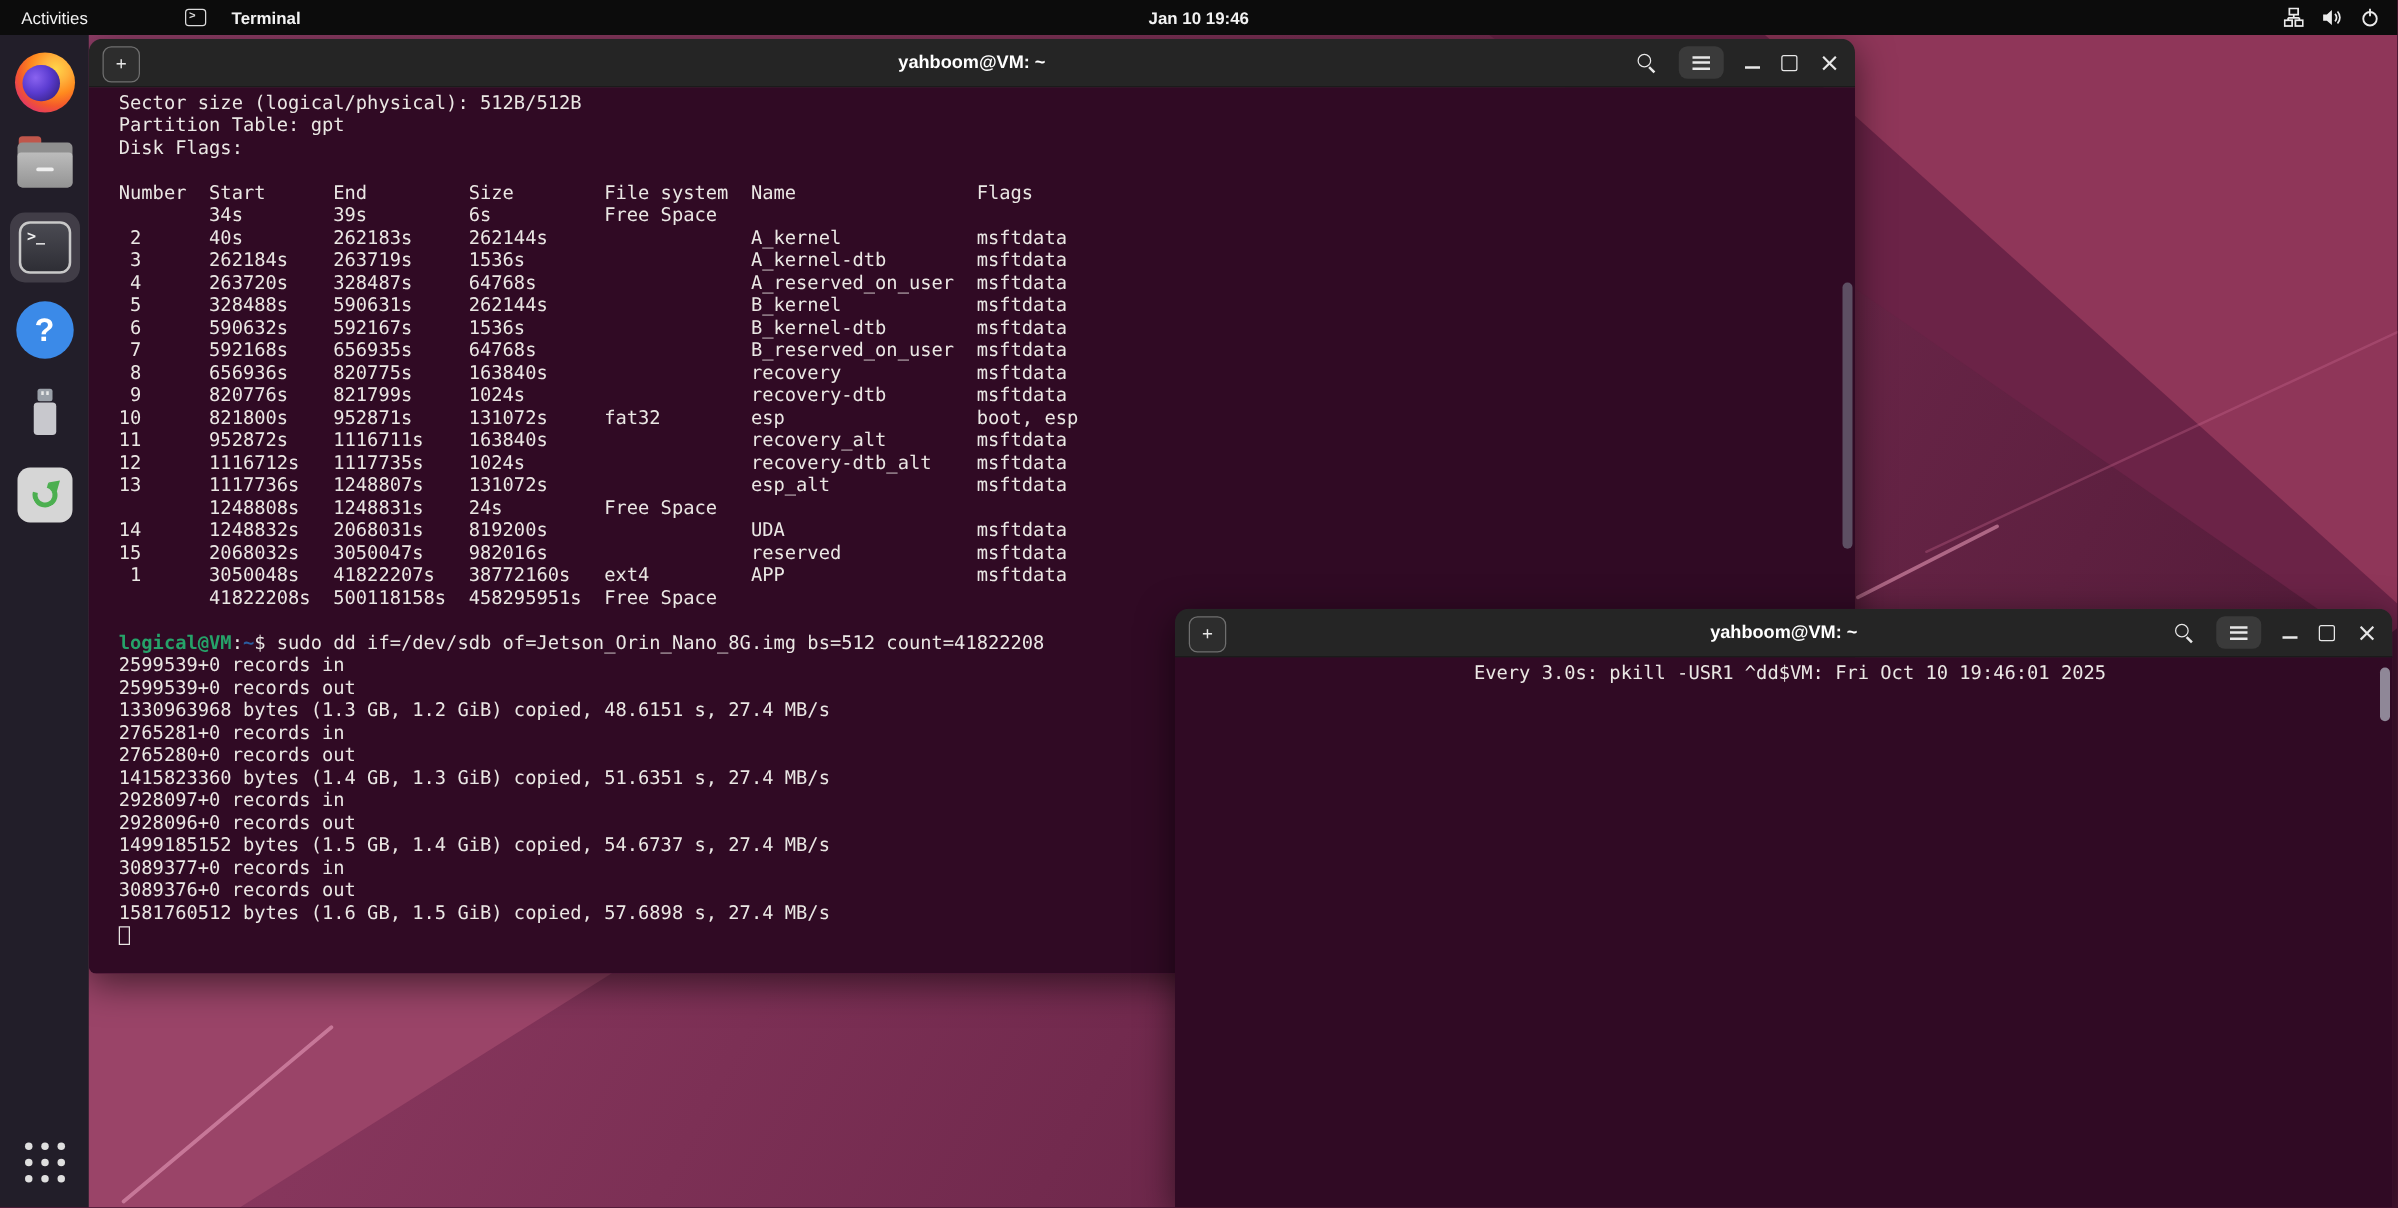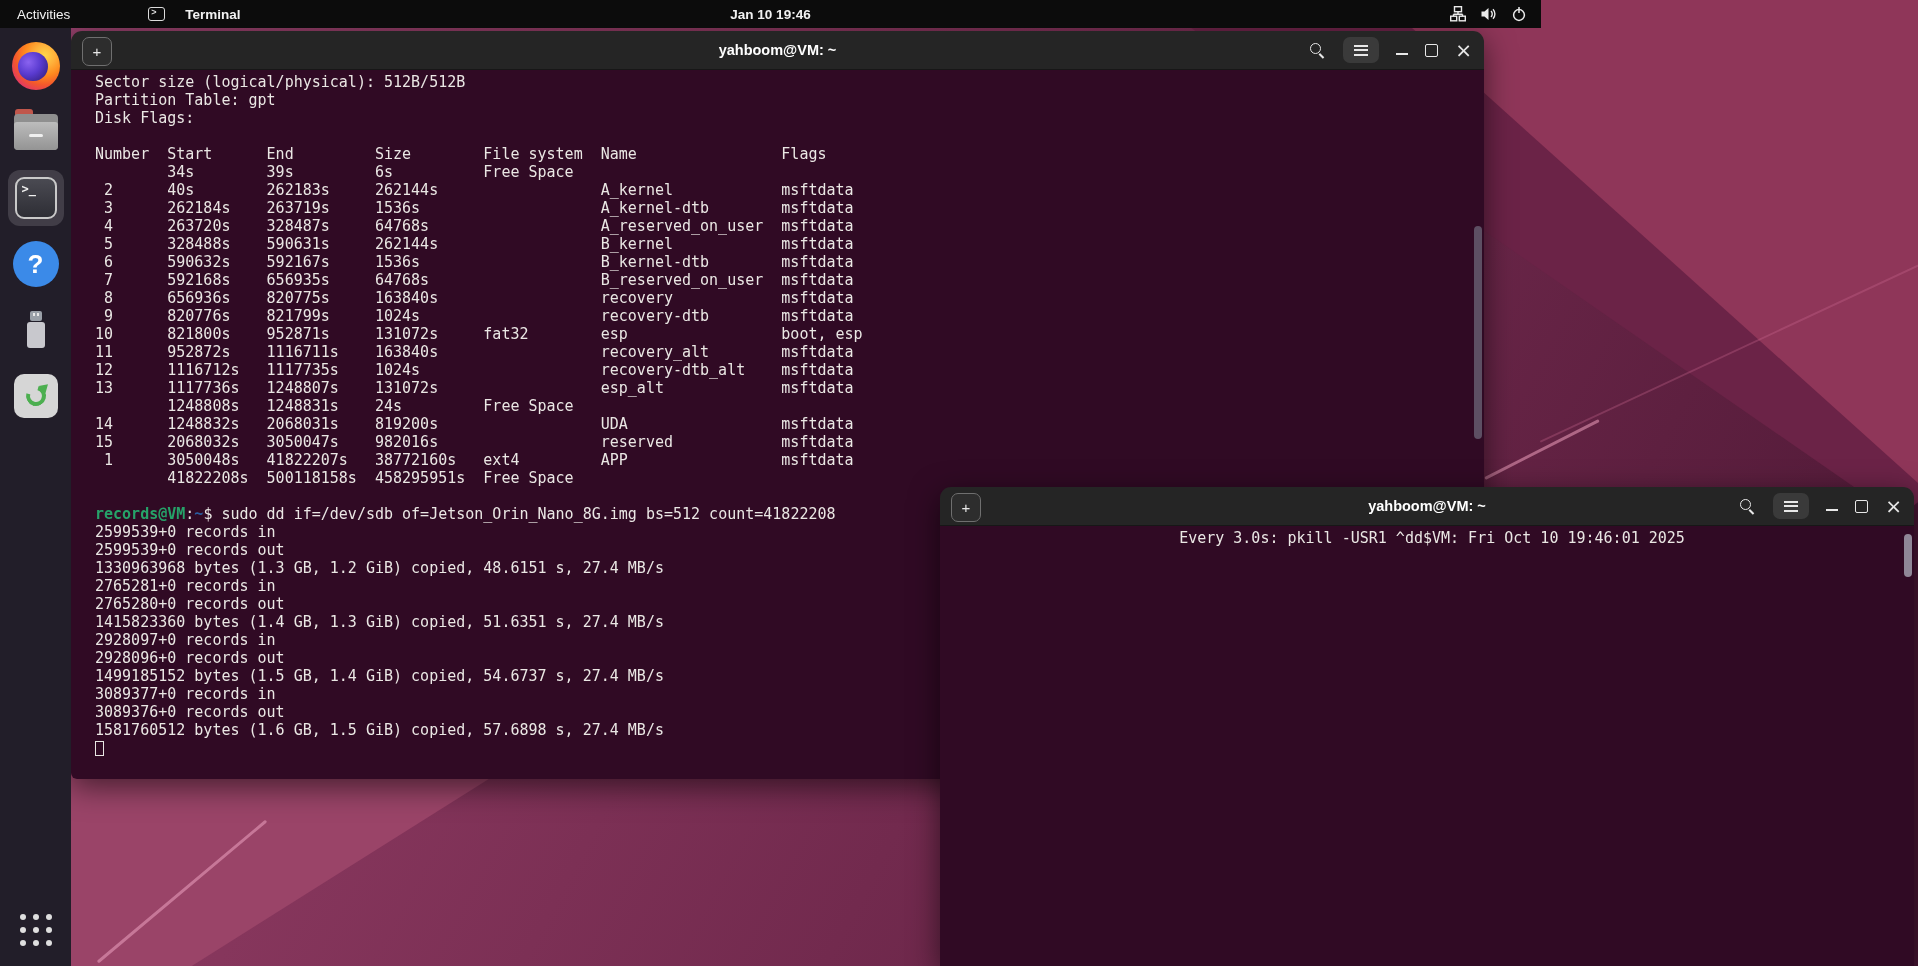--- a/index.html
+++ b/index.html
@@ -13,21 +13,21 @@
   .facet{position:absolute;inset:0;}
   .facet-bright{clip-path:polygon(72% 0,100% 0,100% 50%);background:#8f3659;}
   .facet-dark{clip-path:polygon(100% 52%,100% 100%,68% 100%);background:#471533;}
   .facet-mid{clip-path:polygon(60% 0,78% 0,100% 42%,100% 55%);background:#6b2347;}
   .facet-bl{clip-path:polygon(0 78%,26% 80%,10% 100%,0 100%);background:#9a4468;}
   .wp-line{position:absolute;background:rgba(239,160,190,.55);height:3px;border-radius:2px;}
   .wp-line1{left:1478px;top:448px;width:128px;transform:rotate(-27deg);}
   .wp-line2{left:72px;top:890px;width:220px;transform:rotate(-40deg);background:rgba(243,170,200,.5);}
   .wp-line3{left:1520px;top:350px;width:430px;transform:rotate(-25deg);background:rgba(210,110,150,.30);height:2px;}
   
-  .topbar{position:absolute;left:0;top:0;width:1541px;height:28px;background:#0c0c0c;
+  .topbar{position:absolute;left:0;top:0;width:1918px;height:28px;background:#0c0c0c;
     color:#f2f2f2;font-size:13.5px;display:flex;align-items:center;z-index:50;}
   .tb-activities{margin-left:17px;cursor:pointer;}
   .tb-app{display:flex;align-items:center;gap:20px;margin-left:78px;font-weight:bold;}
   .tb-termicon{width:15px;height:12px;border:1.5px solid #dcdcdc;border-radius:3px;position:relative;display:inline-block;}
   .tb-termicon::before{content:">";position:absolute;left:2px;top:-1px;font-size:9px;color:#dcdcdc;font-weight:bold;}
   .tb-clock{position:absolute;left:50%;transform:translateX(-50%);font-weight:600;}
   .tb-tray{position:absolute;right:14px;display:flex;align-items:center;gap:14px;}
   .tb-tray svg{display:block;}
   
   .dock{position:absolute;left:0;top:28px;bottom:0;width:71px;background:#221e29;z-index:40;
@@ -225,21 +225,21 @@
         <div class="term-line">10      821800s    952871s     131072s     fat32        esp                 boot, esp</div>
         <div class="term-line">11      952872s    1116711s    163840s                  recovery_alt        msftdata</div>
         <div class="term-line">12      1116712s   1117735s    1024s                    recovery-dtb_alt    msftdata</div>
         <div class="term-line">13      1117736s   1248807s    131072s                  esp_alt             msftdata</div>
         <div class="term-line">        1248808s   1248831s    24s         Free Space</div>
         <div class="term-line">14      1248832s   2068031s    819200s                  UDA                 msftdata</div>
         <div class="term-line">15      2068032s   3050047s    982016s                  reserved            msftdata</div>
         <div class="term-line"> 1      3050048s   41822207s   38772160s   ext4         APP                 msftdata</div>
         <div class="term-line">        41822208s  500118158s  458295951s  Free Space</div>
         <div class="term-line"></div>
-        <div class="term-line"><span class="c-user">records@VM</span><span>:</span><span class="c-path">~</span><span>$ </span><span>sudo dd if=/dev/sdb of=Jetson_Orin_Nano_8G.img bs=512 count=41822208</span></div>
+        <div class="term-line"><span class="c-user">logical@VM</span><span>:</span><span class="c-path">~</span><span>$ </span><span>sudo dd if=/dev/sdb of=Jetson_Orin_Nano_8G.img bs=512 count=41822208</span></div>
         <div class="term-line">2599539+0 records in</div>
         <div class="term-line">2599539+0 records out</div>
         <div class="term-line">1330963968 bytes (1.3 GB, 1.2 GiB) copied, 48.6151 s, 27.4 MB/s</div>
         <div class="term-line">2765281+0 records in</div>
         <div class="term-line">2765280+0 records out</div>
         <div class="term-line">1415823360 bytes (1.4 GB, 1.3 GiB) copied, 51.6351 s, 27.4 MB/s</div>
         <div class="term-line">2928097+0 records in</div>
         <div class="term-line">2928096+0 records out</div>
         <div class="term-line">1499185152 bytes (1.5 GB, 1.4 GiB) copied, 54.6737 s, 27.4 MB/s</div>
         <div class="term-line">3089377+0 records in</div>

